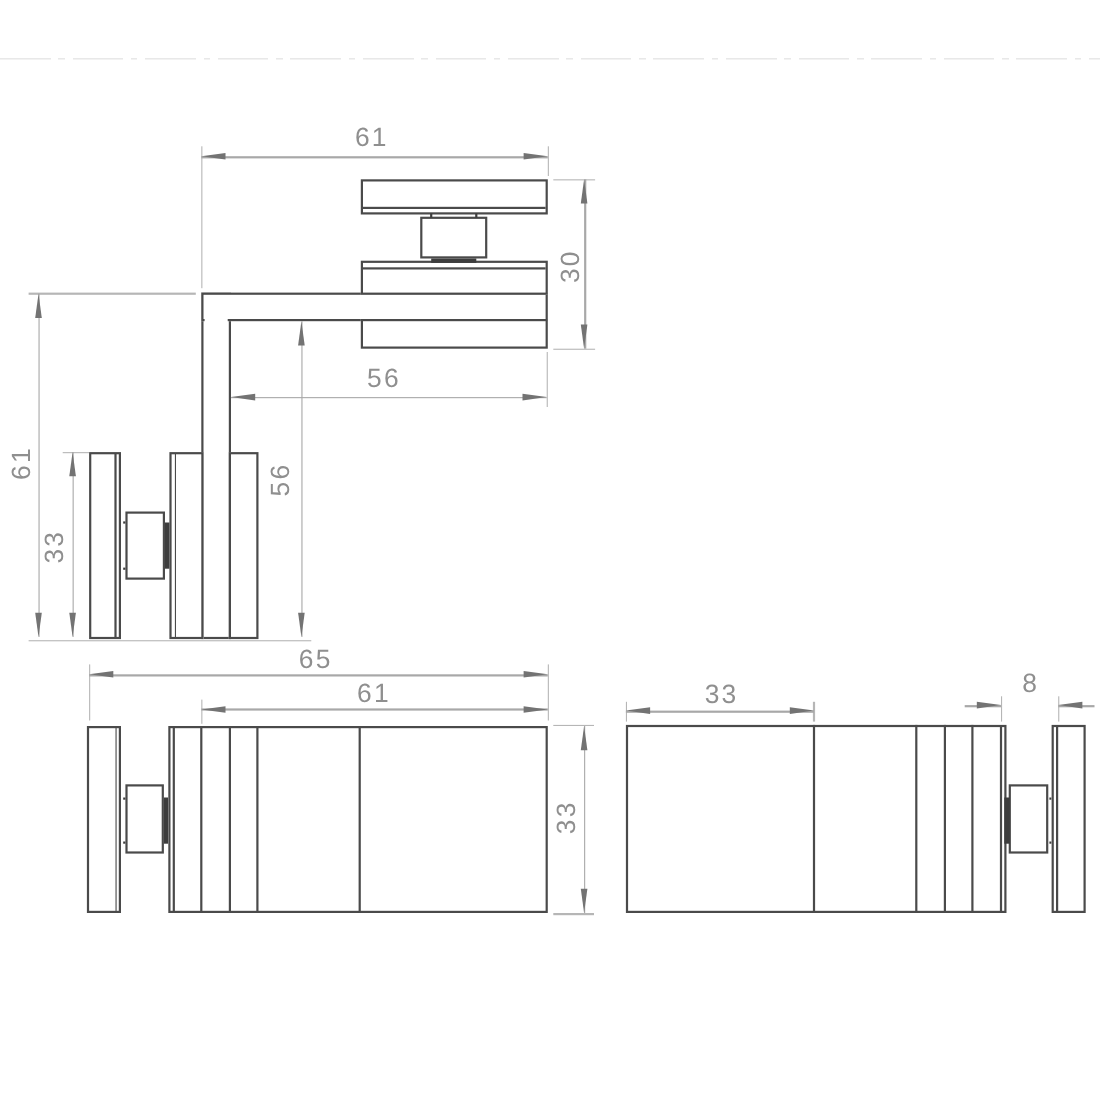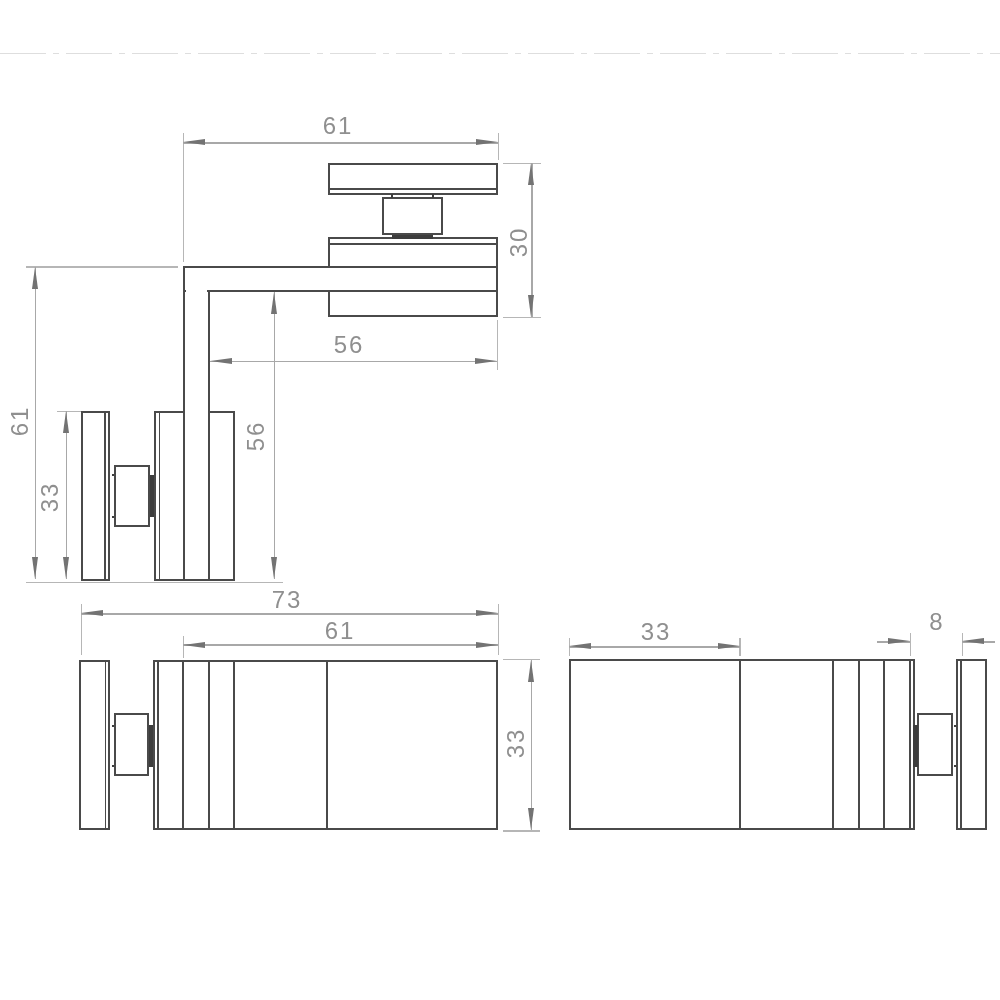--- a/index.html
+++ b/index.html
@@ -119,21 +119,21 @@
     <div class="v" style="left:182.3px;top:660px;height:170px;"></div>
     <div class="v" style="left:208.3px;top:660px;height:170px;"></div>
     <div class="v" style="left:233px;top:660px;height:170px;"></div>
     <div class="v" style="left:326.3px;top:660px;height:170px;"></div>
 
     <div class="ext vt" style="left:80.5px;top:604px;height:51px;"></div>
     <div class="ext vt" style="left:497.5px;top:604px;height:51px;"></div>
     <div class="dl hz" style="left:81px;top:613px;width:417px;"></div>
     <div class="arr arrL" style="left:81px;top:610.2px;"></div>
     <div class="arr arrR" style="left:476px;top:610.2px;"></div>
-    <div class="txt" style="left:287px;top:600px;">73</div>
+    <div class="txt" style="left:287px;top:600px;">65</div>
 
     <div class="ext vt" style="left:182.8px;top:636px;height:22px;"></div>
     <div class="dl hz" style="left:183.3px;top:644.3px;width:314.7px;"></div>
     <div class="arr arrL" style="left:183.3px;top:641.5px;"></div>
     <div class="arr arrR" style="left:476px;top:641.5px;"></div>
     <div class="txt" style="left:340px;top:631px;">61</div>
 
     <div class="ext hz" style="left:503px;top:658.5px;width:37px;"></div>
     <div class="ext hz" style="left:503px;top:830px;width:37px;"></div>
     <div class="dl vt" style="left:530.5px;top:660px;height:170px;"></div>

